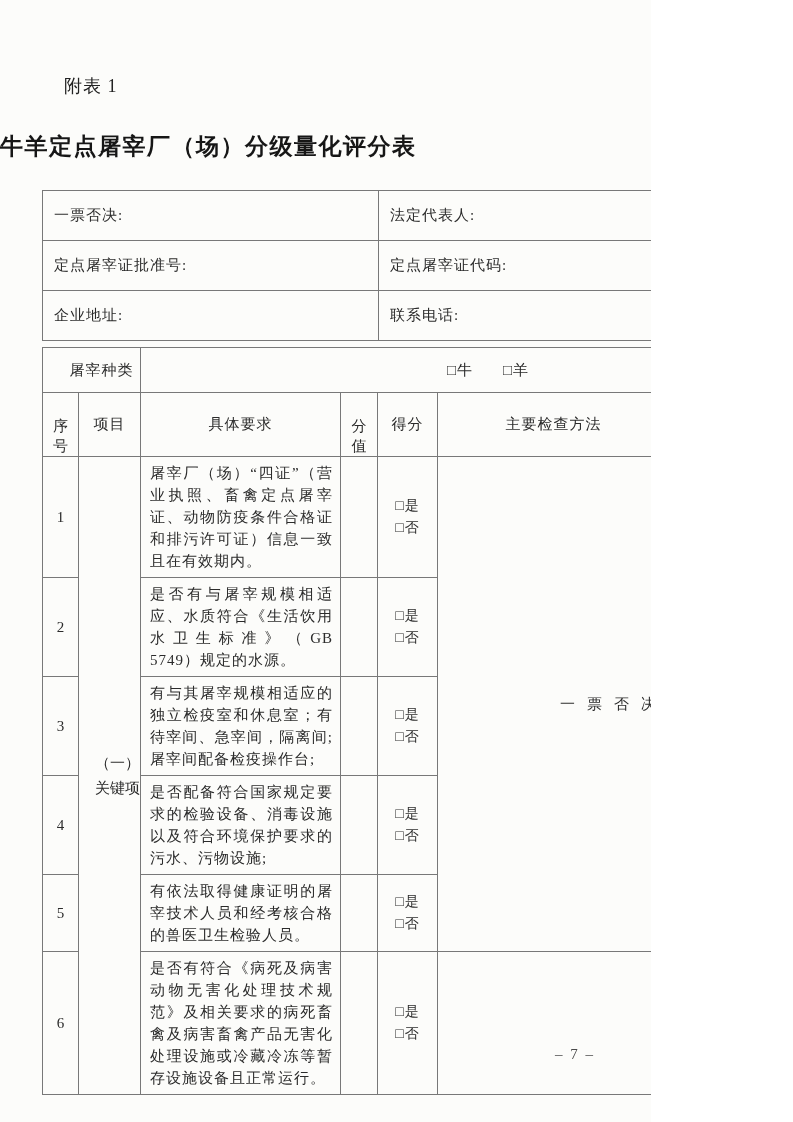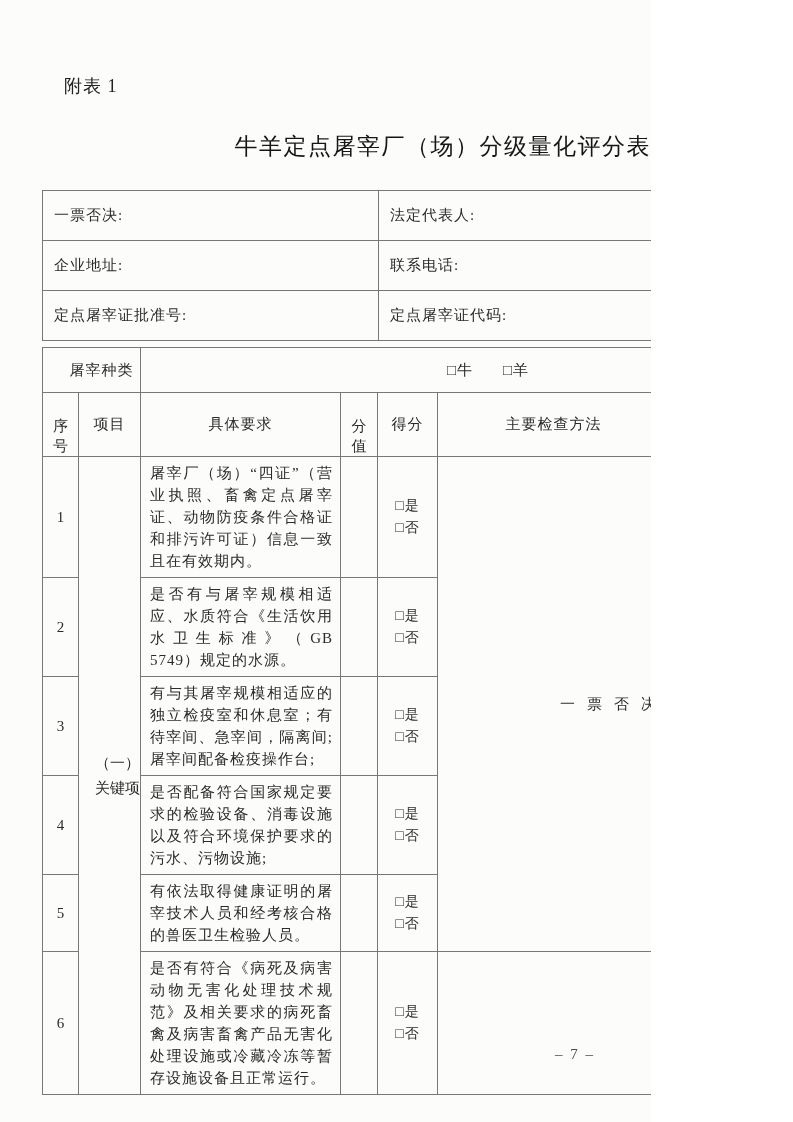--- a/index.html
+++ b/index.html
@@ -10,21 +10,21 @@
     font-family:"Liberation Serif","DejaVu Serif",serif;
     color:#2b2b2b;
     overflow:hidden;
   }
   .annex{
     position:absolute;left:64px;top:74px;
     font-size:18px;letter-spacing:1px;color:#222;
   }
   .doc-title{
     position:absolute;left:0;top:131px;width:100%;
-    text-align:right;font-size:23px;font-weight:400;
+    text-align:left;font-size:23px;font-weight:700;
     letter-spacing:1.5px;color:#161616;
   }
   .tables{
     position:absolute;left:42px;top:190px;width:709px;
   }
   table{border-collapse:collapse;table-layout:fixed;width:709px;}
   td{border:1px solid #787878;vertical-align:middle;overflow:hidden;}
   
   .info-table td{
     height:49px;font-size:15px;letter-spacing:1px;
@@ -87,26 +87,26 @@
       <colgroup>
           <col style="width:336px">
           <col style="width:373px">
         </colgroup>
       <tbody>
           <tr>
         <td>一票否决:</td>
         <td>法定代表人:</td>
       </tr>
       <tr>
+        <td>定点屠宰证批准号:</td>
+        <td>定点屠宰证代码:</td>
+      </tr>
+      <tr>
         <td>企业地址:</td>
         <td>联系电话:</td>
-      </tr>
-      <tr>
-        <td>定点屠宰证批准号:</td>
-        <td>定点屠宰证代码:</td>
       </tr>
     </tbody>
       </table>
 
     <table class="main-table">
       <colgroup>
         <col style="width:36px">
           <col style="width:62px">
           <col style="width:200px">
         <col style="width:37px">

